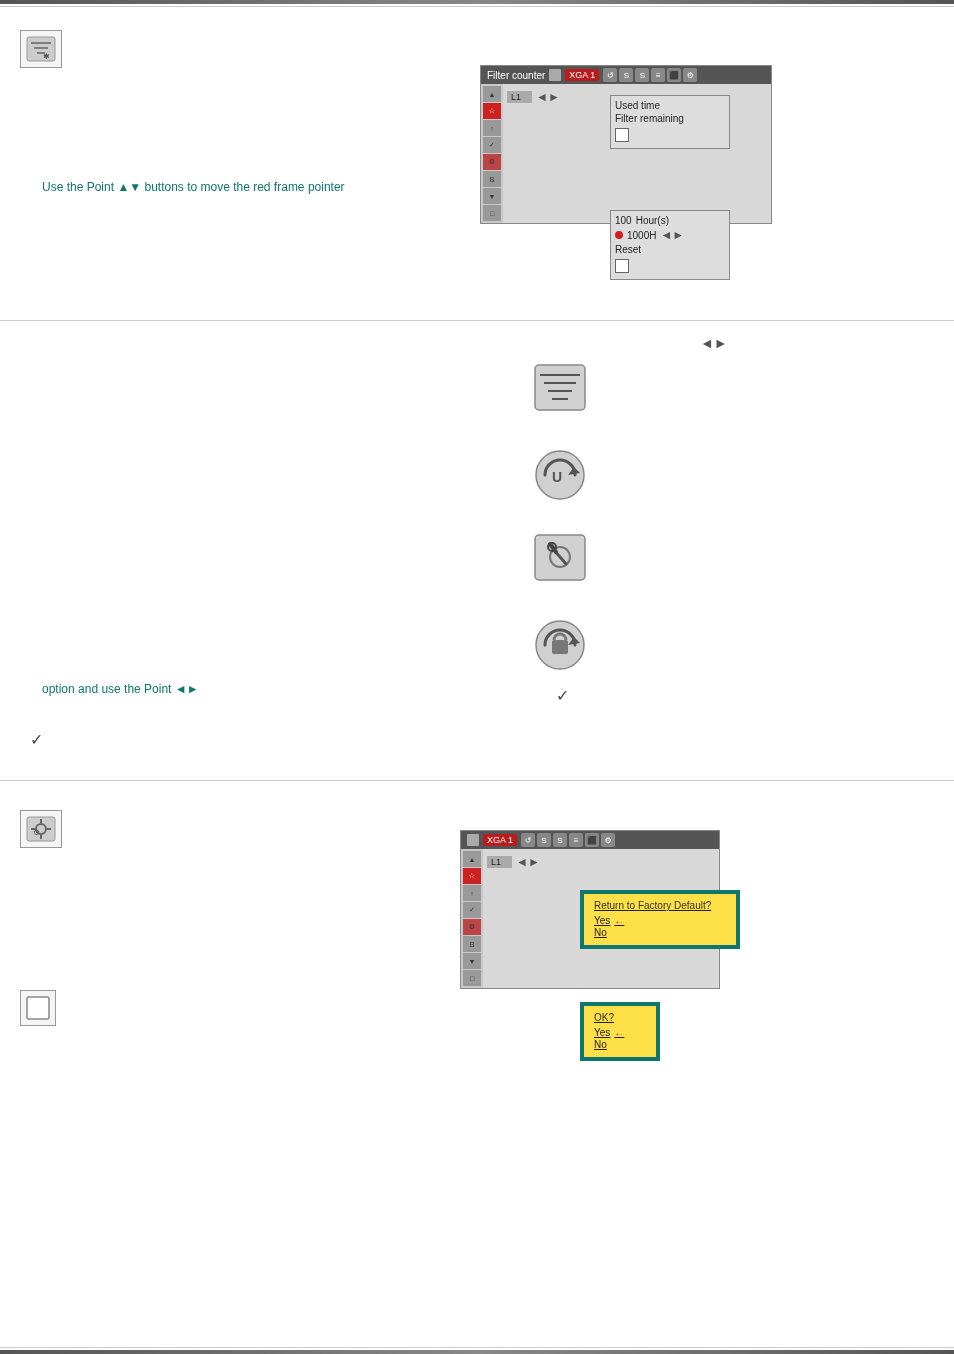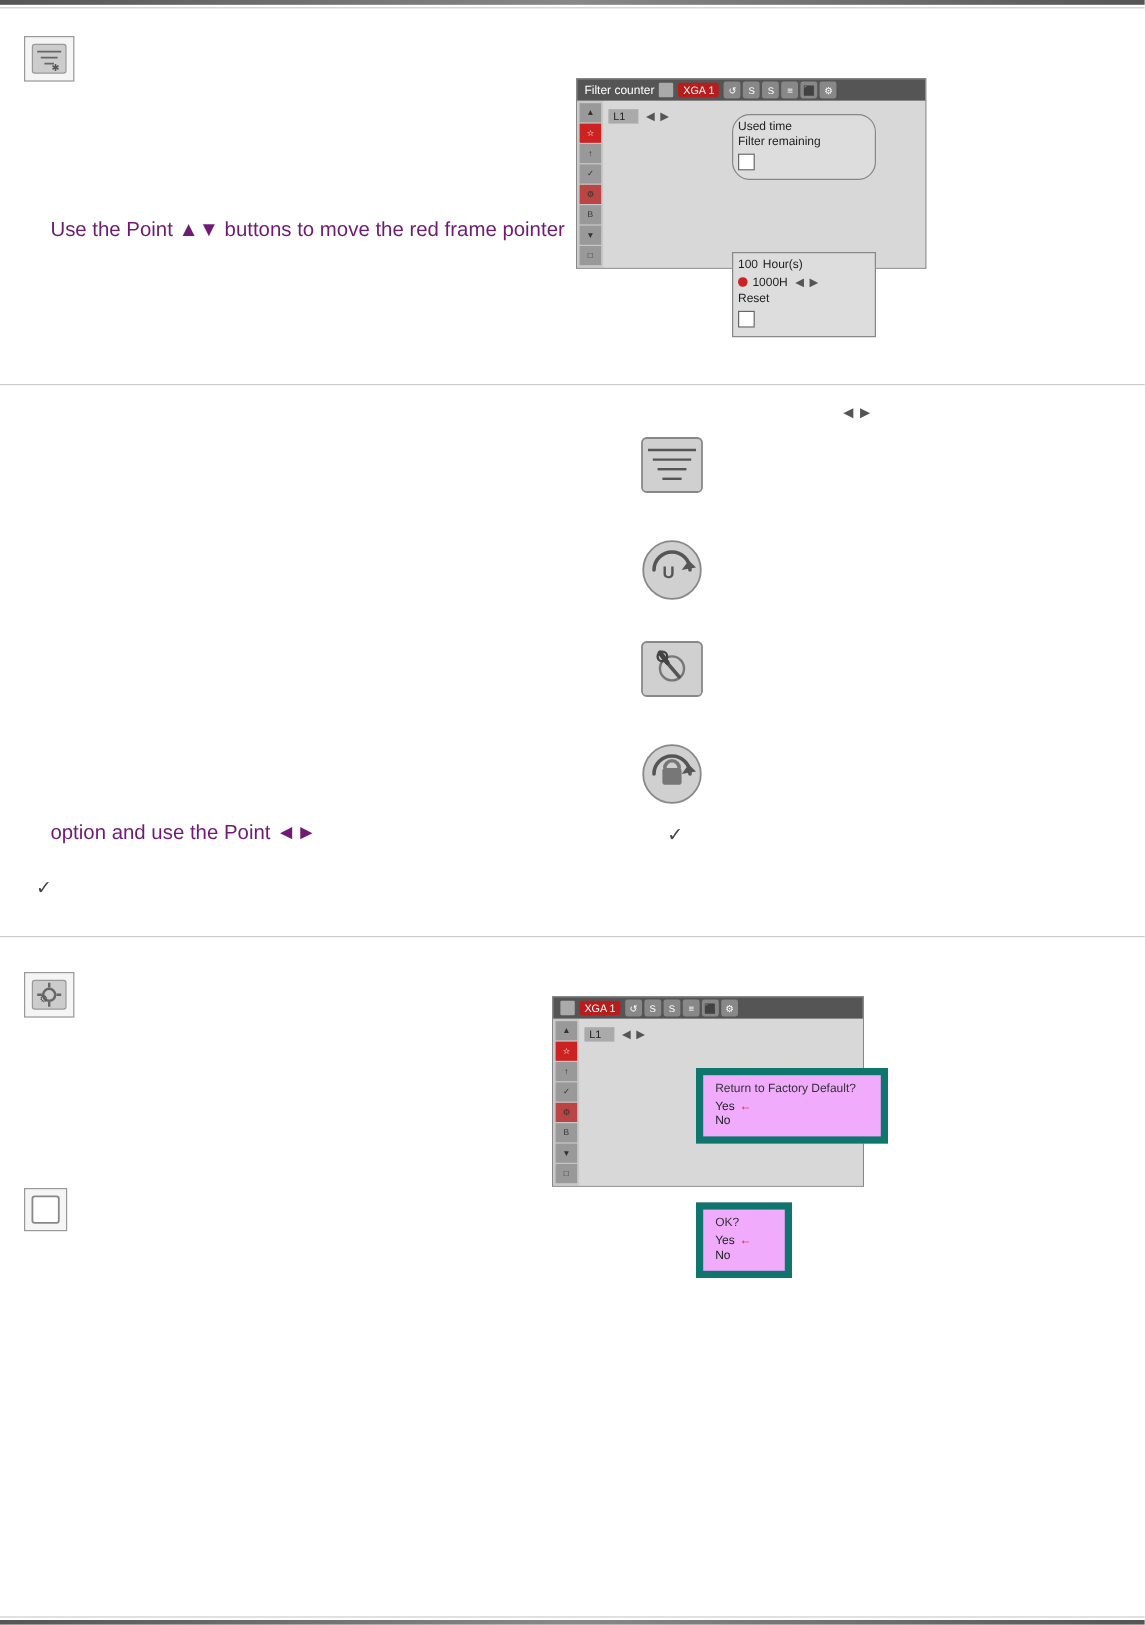--- a/index.html
+++ b/index.html
@@ -54,22 +54,22 @@
       border: 1px solid #999;
       background: #f5f5f5;
       display: flex;
       align-items: center;
       justify-content: center;
     }
 
     
     .instruction-text {
       position: absolute;
-      font-size: 17px;
-      color: #701a75;
+      font-size: 12px;
+      color: #0f766e;
       line-height: 1.6;
     }
 
     
     .menu-panel {
       position: absolute;
       background: #e8e8e8;
       border: 1px solid #888;
     }
 
@@ -209,24 +209,25 @@
 
     
     .menu-panel-2 {
       position: absolute;
       background: #e8e8e8;
       border: 1px solid #888;
     }
 
     .dialog-box {
       position: absolute;
-      background: #f0abfc;
-      border: 6px solid #0f766e;
+      background: #fde047;
+      border: 4px solid #0f766e;
       font-size: 10px;
       padding: 6px 10px;
+      text-decoration: underline;
     }
 
     .dialog-title {
       font-size: 10px;
       color: #333;
       margin-bottom: 4px;
       white-space: nowrap;
     }
 
     .dialog-option {
@@ -295,21 +296,21 @@
 
       <div class="menu-content" style="min-height:90px; position:relative; padding: 6px 4px;">
         <div class="menu-row">
           <span class="menu-label">L1</span>
           <span class="arrow-lr">◄►</span>
         </div>
       </div>
     </div>
   </div>
 
-  <div class="menu-sub-panel" style="left:130px; top:30px; width:120px;border-radius:15px;">
+  <div class="menu-sub-panel" style="left:130px; top:30px; width:120px;">
     <div class="sub-panel-row">
       <span>Used time</span>
     </div>
     <div class="sub-panel-row">
       <span>Filter remaining</span>
     </div>
     <div style="margin-top:4px;">
       <span class="checkbox-empty"></span>
     </div>
   </div>

